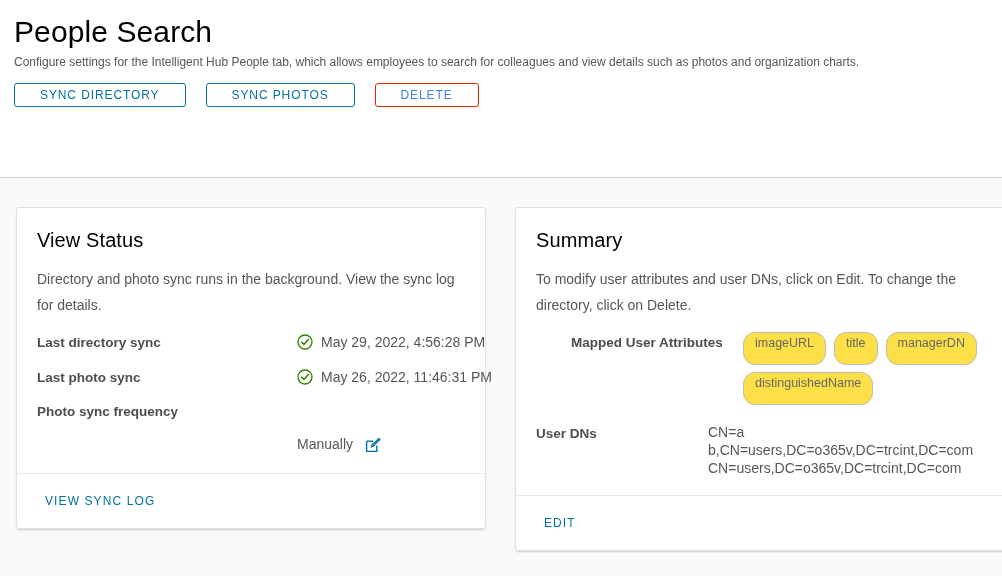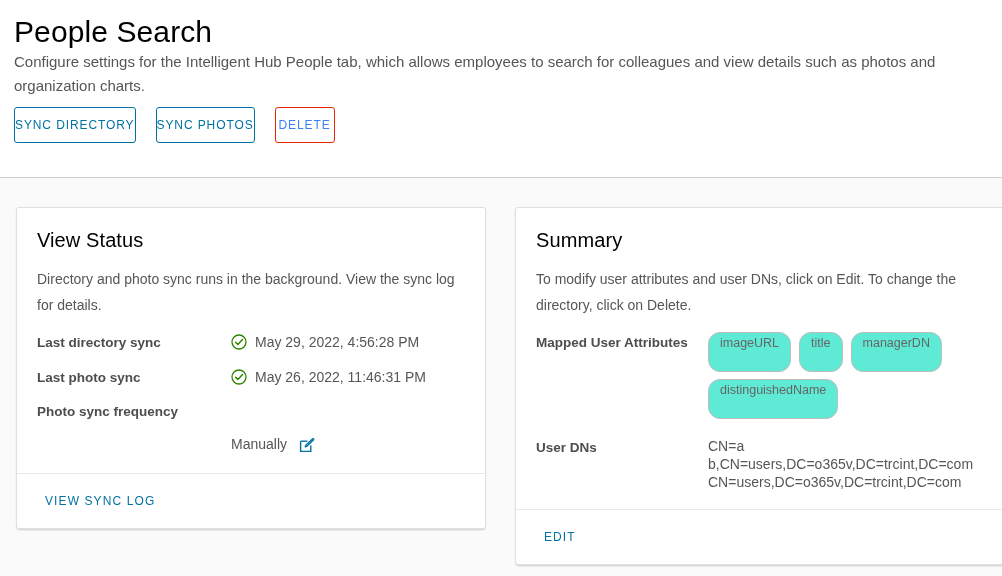--- a/index.html
+++ b/index.html
@@ -21,36 +21,36 @@
     position: relative;
   }
   .page-title {
     font-size: 30px;
     font-weight: 300;
     color: #000000;
     letter-spacing: 0.1px;
     line-height: 36px;
   }
   .page-desc {
-    font-size: 15px;
+    font-size: 12px;
     color: #565656;
     line-height: 24px;
     max-width: 940px;
     font-weight: 400;
   }
   .btn-row {
     display: flex;
     align-items: center;
     gap: 20px;
     margin-top: 9px;
   }
   .btn {
-    height: 36px;
+    height: 24px;
     min-width: 60px;
-    padding: 0 0;
+    padding: 0 25px;
     border-radius: 3px;
     background: transparent;
     font-size: 12px;
     letter-spacing: 0.9px;
     font-weight: 500;
     line-height: 22px;
     cursor: pointer;
     display: inline-flex;
     align-items: center;
     justify-content: center;
@@ -140,21 +140,21 @@
   }
   .detail-value {
     font-size: 14px;
     color: #565656;
     line-height: 21px;
     flex: 1 1 auto;
     display: flex;
     align-items: flex-start;
   }
   
-  .card-col-left .detail-label { width: 194px; }
+  .card-col-left .detail-label { width: 260px; }
   
   .card-col-right .detail-label { width: 172px; }
 
   .check-icon {
     flex: 0 0 auto;
     margin-right: 8px;
     margin-top: 2px;
     line-height: 0;
   }
   .edit-icon {
@@ -170,25 +170,25 @@
   
   .chips {
     display: flex;
     flex-wrap: wrap;
     gap: 7px 8px;
     max-width: 278px;
   }
   .chip {
     border: 1px solid #bcbcbc;
     border-radius: 12px;
-    padding: 2px 11px 20px 11px;
+    padding: 2px 11px 13px 11px;
     font-size: 12.5px;
     color: #666666;
     line-height: 16px;
-    background: #5eead4;
+    background: #fde047;
     white-space: nowrap;
   }
 
   .dn-list {
     font-size: 14px;
     color: #565656;
     line-height: 18px;
     word-break: break-all;
     max-width: 270px;
   }
@@ -263,21 +263,21 @@
     </div>
   </div>
 
   <div class="card-col-right">
     <div class="card">
       <div class="card-block">
         <div class="card-title">Summary</div>
         <div class="card-text">To modify user attributes and user DNs, click on Edit. To change the directory, click on Delete.</div>
 
 
-        <div class="detail-row" style="margin-bottom:18px;">
+        <div class="detail-row" style="margin-bottom:18px;margin-left:35px;">
           <div class="detail-label">Mapped User Attributes</div>
           <div class="detail-value">
             <div class="chips">
               <span class="chip">imageURL</span>
               <span class="chip">title</span>
               <span class="chip">managerDN</span>
               <span class="chip">distinguishedName</span>
             </div>
           </div>
         </div>

